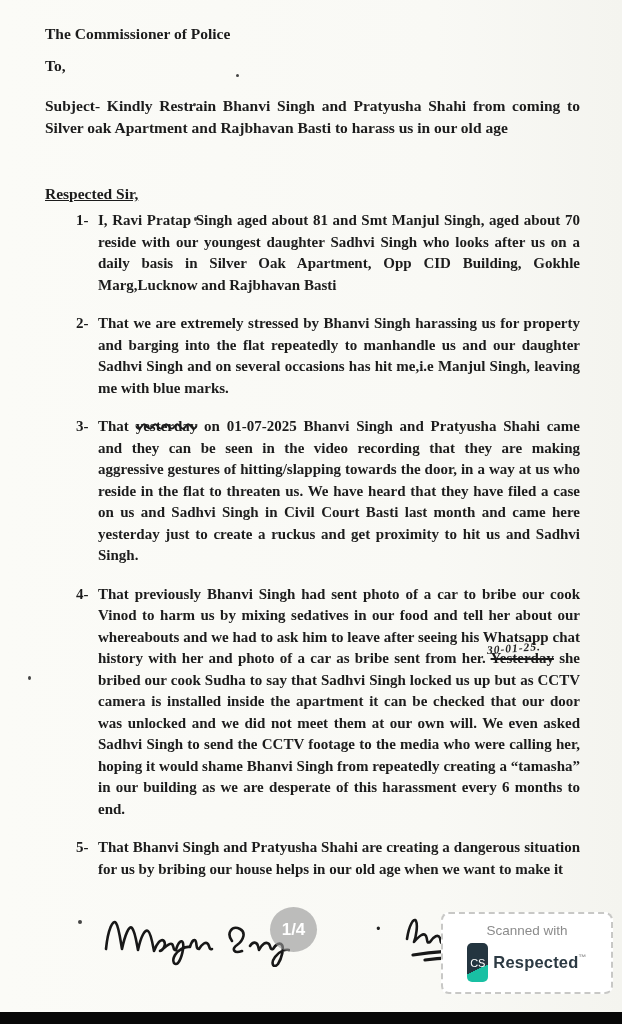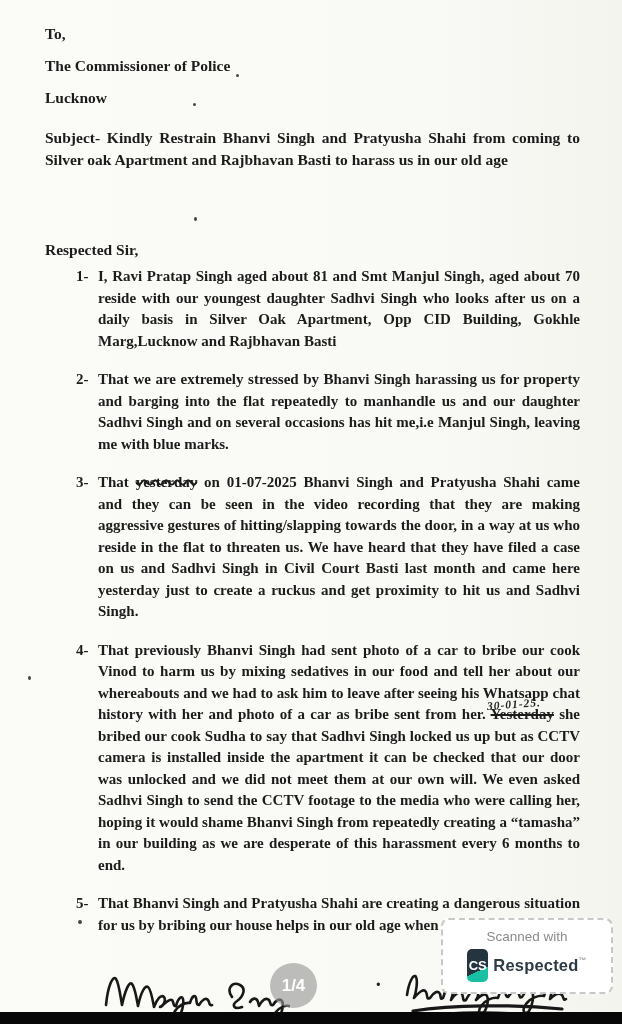--- a/index.html
+++ b/index.html
@@ -5,21 +5,21 @@
   html,body{margin:0;padding:0;}
   body{
     width:622px;height:1024px;position:relative;overflow:hidden;
     background:linear-gradient(90deg,#fbfbf7 0%,#f9f9f5 70%,#f4f4ef 100%);
     font-family:"Liberation Serif","DejaVu Serif",serif;
     color:#1c1c1c;
   }
   .doc{padding:18px 42px 0 45px;}
   .recipient-line{font-size:15.5px;font-weight:600;line-height:32px;}
   .subject{margin-top:13px;font-size:15.5px;font-weight:700;line-height:22px;text-align:justify;}
-  .salutation{margin-top:68px;font-size:15.5px;font-weight:600;line-height:22px;}
+  .salutation{margin-top:44px;font-size:15.5px;font-weight:600;line-height:22px;text-decoration:underline;}
   .list{margin-top:5px;}
   .item{display:flex;margin-bottom:17px;}
   .num{width:22px;margin-left:31px;flex:0 0 auto;font-size:15px;font-weight:600;line-height:21.5px;}
   .itext{flex:1;font-size:15px;font-weight:600;line-height:21.5px;text-align:justify;}
   .annotated{position:relative;white-space:nowrap;}
   .strike{text-decoration:line-through;text-decoration-thickness:2px;}
   .strike.wavy{text-decoration-style:wavy;text-decoration-thickness:1.5px;}
   .annotation{
     position:absolute;top:-12px;left:-4px;font-size:11.5px;font-weight:700;font-style:italic;
     letter-spacing:1px;transform:rotate(-4deg);color:#222;white-space:nowrap;
@@ -38,37 +38,36 @@
   .sig-dot{position:absolute;left:330px;top:20px;font-size:20px;font-weight:700;color:#222;}
   .speck{position:absolute;background:#444;border-radius:50%;}
   .cam-badge{
     position:absolute;right:9px;bottom:30px;width:152px;background:#ffffff;
     border:2px dashed #c8c8c6;border-radius:8px;padding:9px 8px 10px;
     font-family:"Liberation Sans","DejaVu Sans",sans-serif;text-align:center;
   }
   .cam-line1{color:#8b8b8b;font-size:13.5px;margin-bottom:5px;}
   .cam-row{display:flex;align-items:center;justify-content:center;gap:5px;}
   .cs-logo{
-    width:21px;height:33px;border-radius:5px;flex:0 0 auto;
+    width:21px;height:39px;border-radius:5px;flex:0 0 auto;
     background:linear-gradient(155deg,#243540 64%,#19c0a3 64%);
-    color:#fff;font-size:13px;font-weight:700;display:flex;align-items:center;justify-content:center;
+    color:#fff;font-size:11px;font-weight:400;display:flex;align-items:center;justify-content:center;
   }
   .cam-name{color:#2c3a43;font-size:16.5px;font-weight:700;letter-spacing:.2px;}
   .cam-tm{color:#9a9a9a;font-size:8px;vertical-align:top;}
   .black-bar{position:absolute;left:0;bottom:0;width:622px;height:12px;background:#070707;}
 </style>
 </head>
 <body>
 
 <div class="doc">
 
   <div>
+    <div class="recipient-line">The Commissioner of Police</div>
     <div class="recipient-line">To,</div>
-    <div class="recipient-line">The Commissioner of Police</div>
-    <div class="recipient-line">Lucknow</div>
   </div>
 
   <div class="subject">Subject-  Kindly Restrain Bhanvi Singh and Pratyusha Shahi from coming to Silver oak Apartment and Rajbhavan Basti to harass us in our old age</div>
 
   <div class="salutation">Respected Sir,</div>
 
   <div class="list">
     <div class="item">
       <div class="num">1-</div>
       <div class="itext">I, Ravi Pratap Singh aged about 81 and Smt Manjul Singh, aged about 70 reside with our youngest daughter Sadhvi Singh who looks after us on a daily basis in Silver Oak Apartment, Opp CID Building, Gokhle Marg,Lucknow and Rajbhavan Basti</div>

